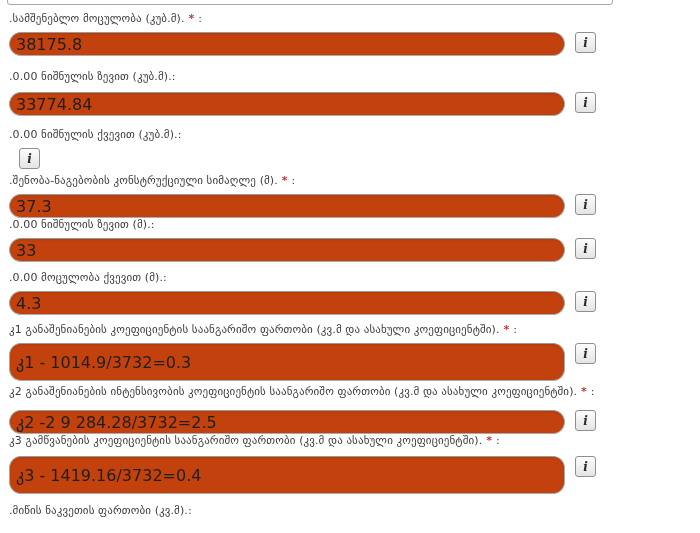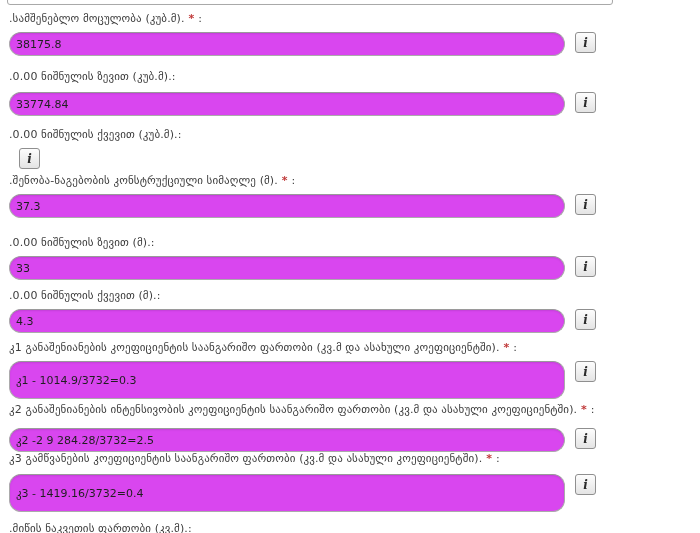--- a/index.html
+++ b/index.html
@@ -12,41 +12,41 @@
     position:absolute;top:-19px;left:7px;width:604px;height:22px;
     border:1px solid #a9a9a9;border-radius:3px;background:#fff;
     box-shadow:inset 0 1px 2px rgba(0,0,0,.08);
   }
   #rows{position:absolute;top:0;left:0;width:596px;}
   .row{margin-left:9px;}
   .row:nth-child(1){margin-top:12px}
   .row:nth-child(2){margin-top:14px}
   .row:nth-child(3){margin-top:12px}
   .row:nth-child(4){margin-top:5px}
-  .row:nth-child(5){margin-top:18px}
+  .row:nth-child(5){}
   .row:nth-child(6){margin-top:9px}
   .row:nth-child(7){margin-top:8px}
   .row:nth-child(8){margin-top:4px}
   .row:nth-child(9){margin-top:0px}
   .row:nth-child(10){margin-top:10px}
   .label{
     font-size:11px;line-height:14px;color:#3d3d3d;
     width:655px;margin-bottom:6px;letter-spacing:0.1px;
   }
   .row:nth-child(2) .label{margin-bottom:8px}
   .row:nth-child(8) .label{margin-bottom:11px}
   .row:nth-child(9) .label{margin-bottom:8px}
   .req{color:#c03a3a;font-weight:bold;}
   .field{display:flex;align-items:flex-start;}
   input.box{
     width:590px;height:22px;box-sizing:content-box;
     border:1px solid #ababab;border-top-color:#9a9a9a;border-radius:12px;
     box-shadow:inset 0 1px 2px rgba(0,0,0,.10);
-    font-family:"DejaVu Sans",sans-serif;font-size:11px;color:#1f1f1f;
-    padding:0 6px;outline:none;background:#d946ef;
+    font-family:"DejaVu Sans",sans-serif;font-size:16px;color:#1f1f1f;
+    padding:0 6px;outline:none;background:#c2410c;
   }
   .row.tall input.box{height:36px;}
   .info-btn{
     width:21px;height:21px;margin-left:10px;flex:0 0 auto;
     border:1px solid #8f8f8f;border-radius:3px;
     background:linear-gradient(#fdfdfd,#e4e4e4);
     display:flex;align-items:center;justify-content:center;
     cursor:pointer;padding:0;
   }
   .info-btn span{
@@ -98,21 +98,21 @@
     <div class="row">
     <div class="label"><span>.0.00 ნიშნულის ზევით (მ).</span><span>:</span></div>
     <div class="field">
       <input class="box" type="text" value="33" style="">
       <button class="info-btn" type="button">
           <span>i</span>
         </button>
     </div>
   </div>
     <div class="row">
-    <div class="label"><span>.0.00 ნიშნულის ქვევით (მ).</span><span>:</span></div>
+    <div class="label"><span>.0.00 მოცულობა ქვევით (მ).</span><span>:</span></div>
     <div class="field">
       <input class="box" type="text" value="4.3" style="">
       <button class="info-btn" type="button">
           <span>i</span>
         </button>
     </div>
   </div>
     <div class="row tall">
     <div class="label"><span>კ1 განაშენიანების კოეფიციენტის საანგარიშო ფართობი (კვ.მ და ასახული კოეფიციენტში).</span><span class="req"> * </span><span>:</span></div>
     <div class="field">

